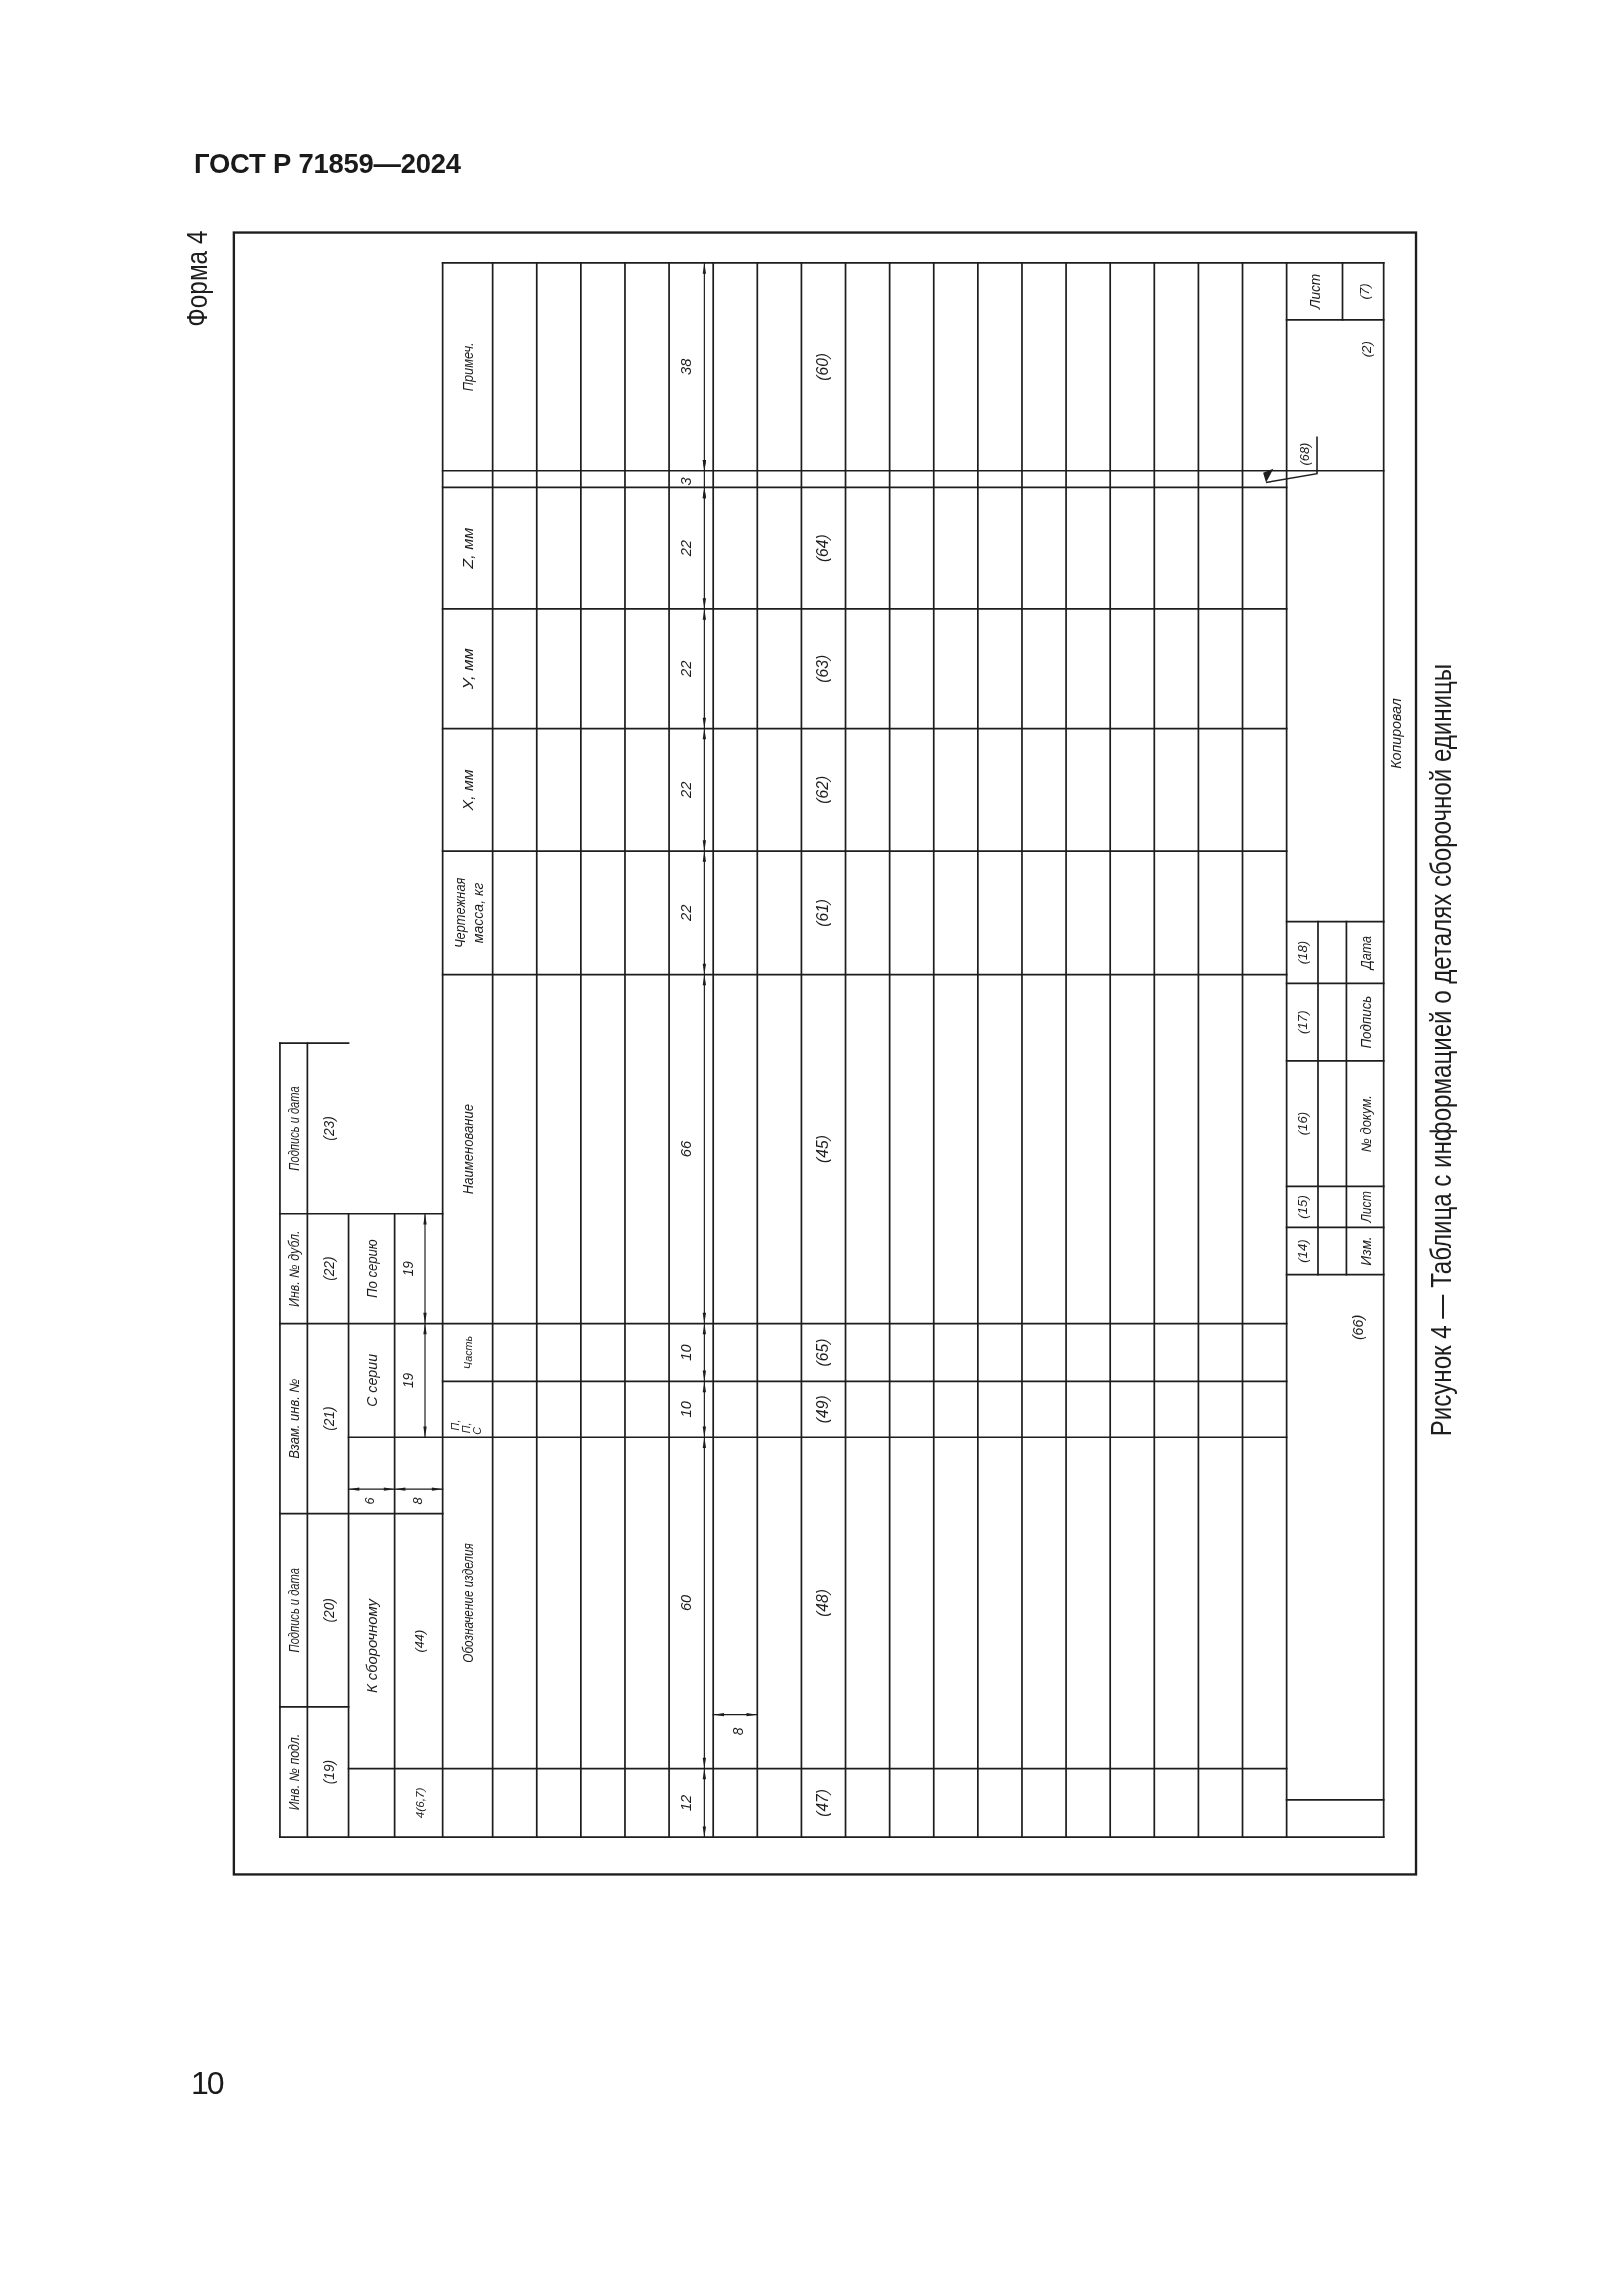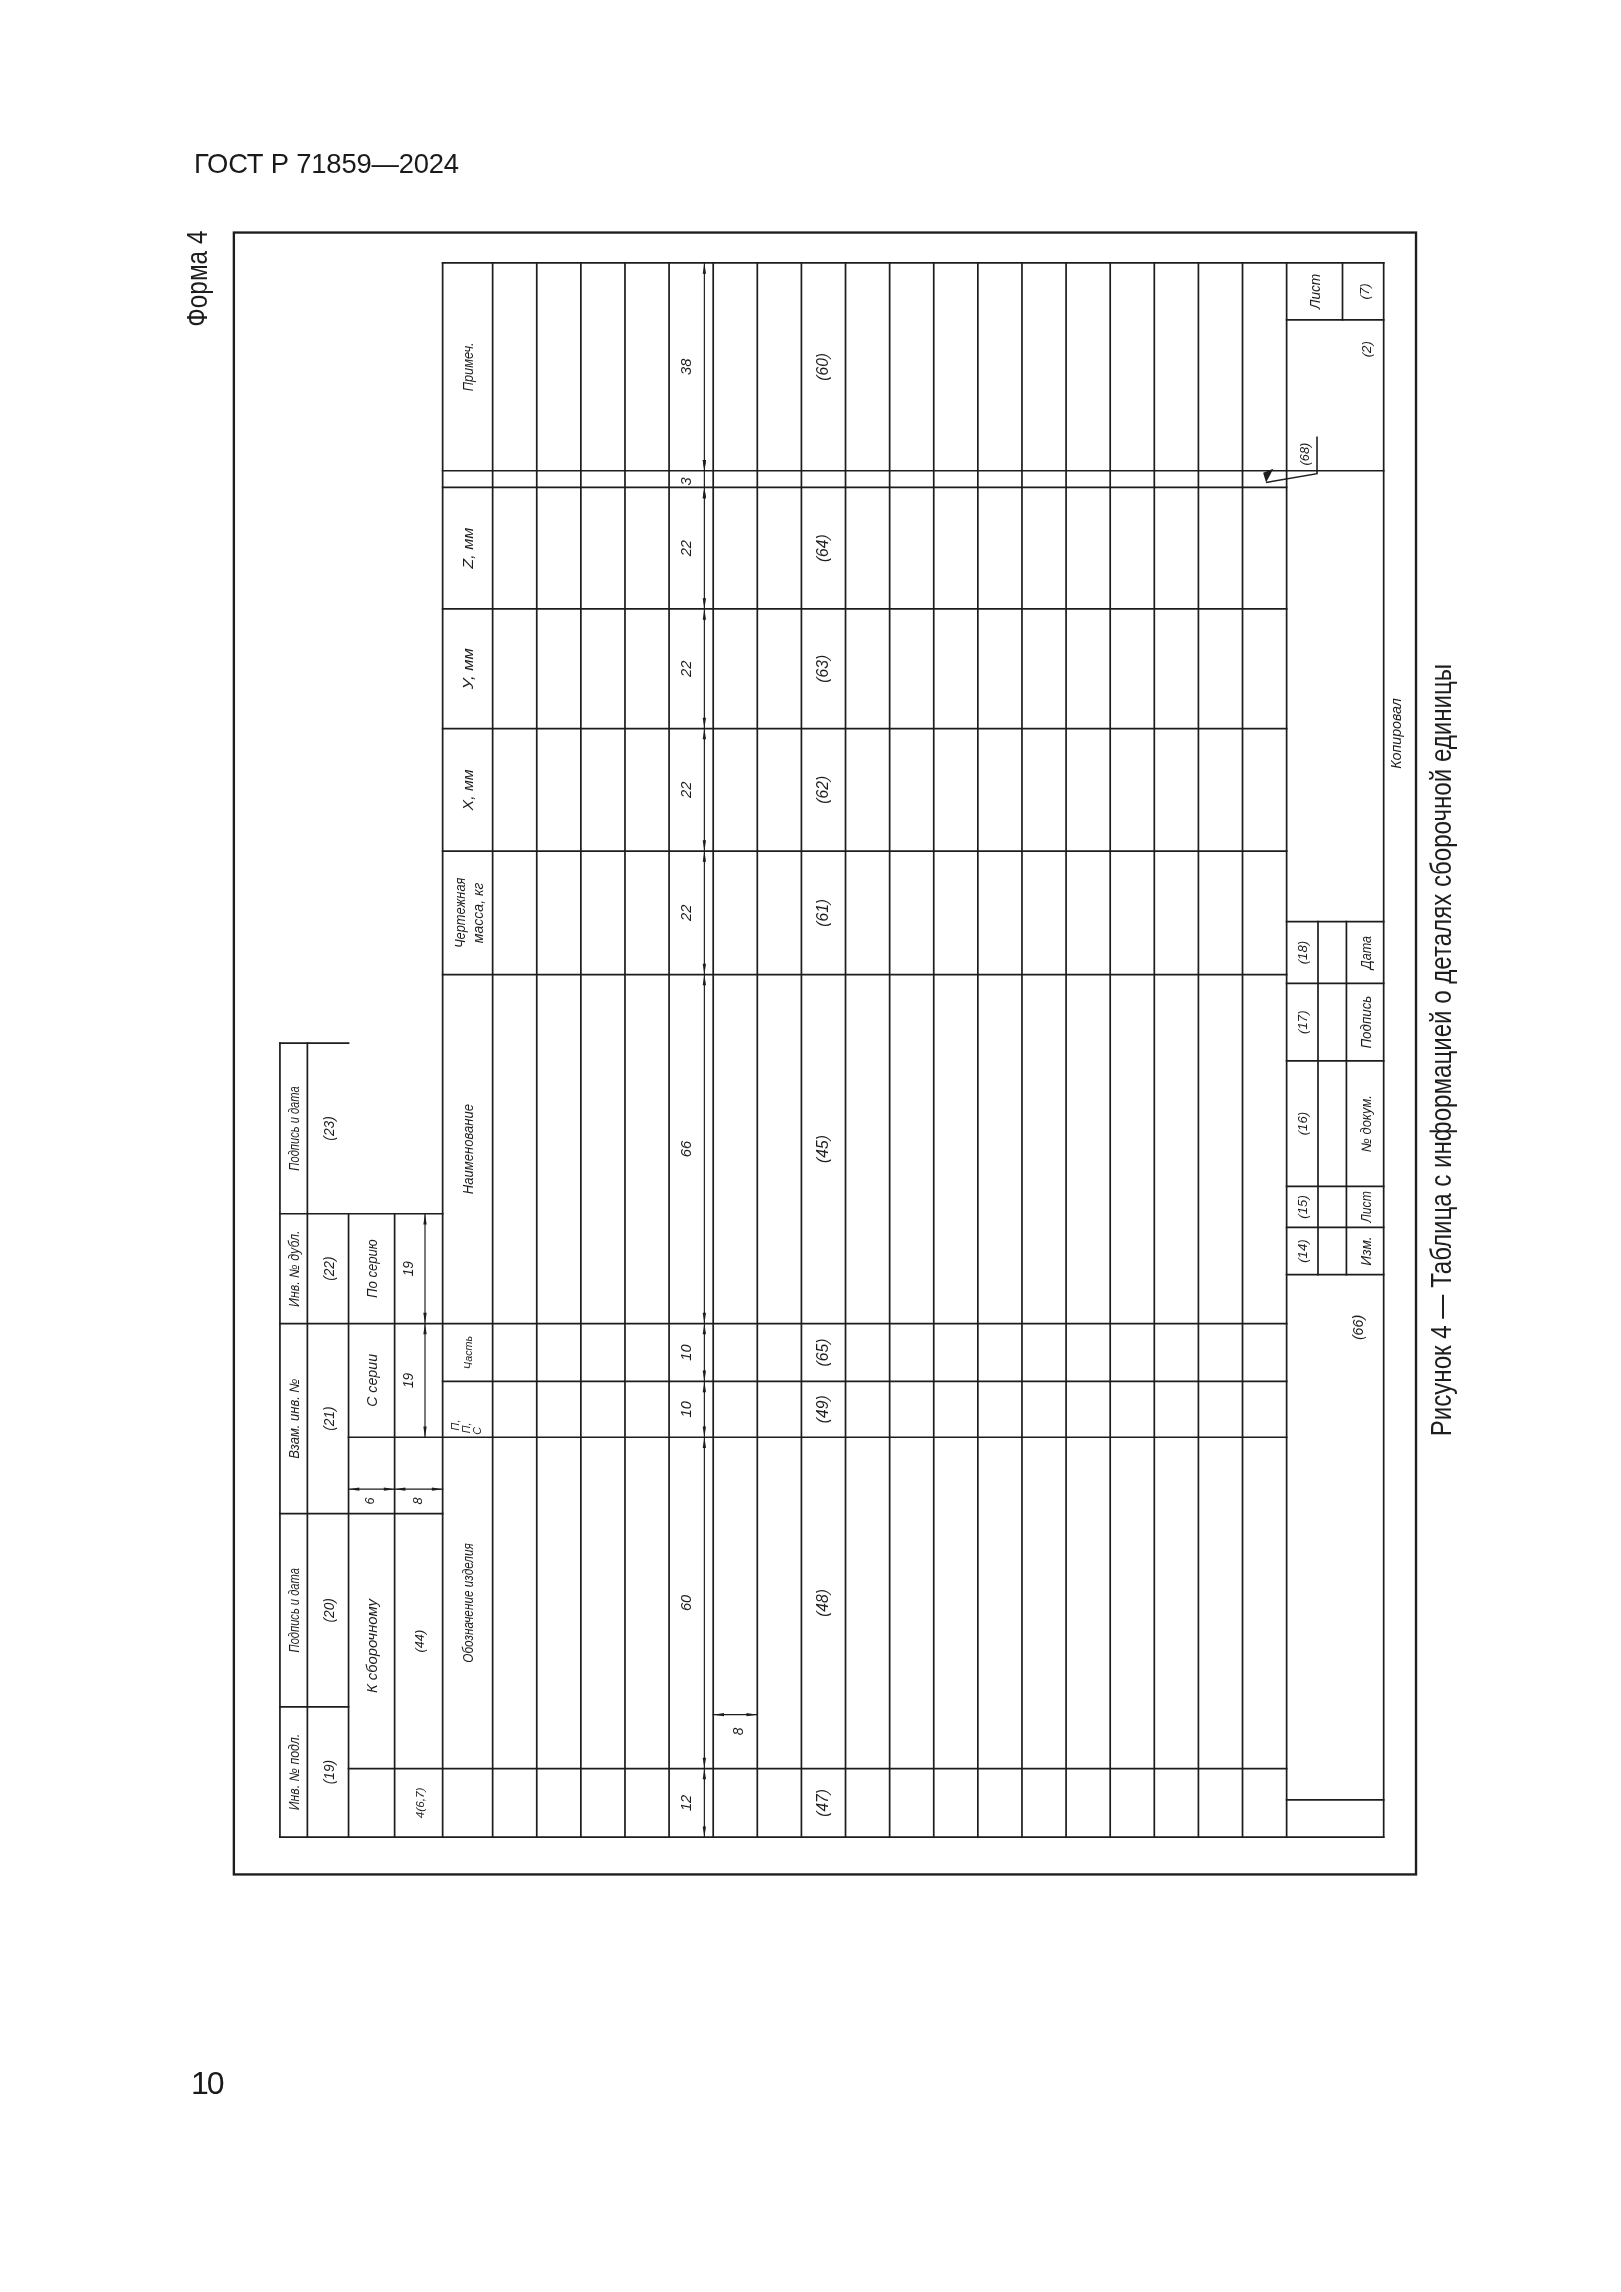--- a/index.html
+++ b/index.html
@@ -1,18 +1,18 @@
 <!DOCTYPE html>
 <html><head><meta charset="utf-8"><style>
 html,body{margin:0;padding:0;}
 body{width:1621px;height:2293px;position:relative;background:#ffffff;font-family:"Liberation Sans",sans-serif;overflow:hidden;}
 .abs{position:absolute;}
 </style></head><body>
 
-<div class="abs" style="left:194px;top:148px;font-size:27.4px;font-weight:normal;color:#1a1a1a;letter-spacing:-0.2px;">ГОСТ Р 71859—2024</div>
+<div class="abs" style="left:194px;top:148px;font-size:27.4px;font-weight:bold;color:#1a1a1a;letter-spacing:-0.2px;">ГОСТ Р 71859—2024</div>
 
 <div class="abs" style="left:191px;top:2065px;font-size:32px;letter-spacing:-2px;color:#1a1a1a;">10</div>
 
 <div class="abs" style="left:175px;top:1896px;width:1686px;height:1294px;transform:rotate(-90deg);transform-origin:0 0;">
 <svg width="1686" height="1294" viewBox="-22 -60 1720 1320" font-family="Liberation Sans, sans-serif">
 
 <text x="1628" y="-27" font-size="30" fill="#1d1d1d" text-anchor="middle" textLength="98" lengthAdjust="spacingAndGlyphs">Форма 4</text>
 
 <rect x="0" y="0" width="1675" height="1206" fill="none" stroke="#1d1d1d" stroke-width="2.4"></rect>
 

